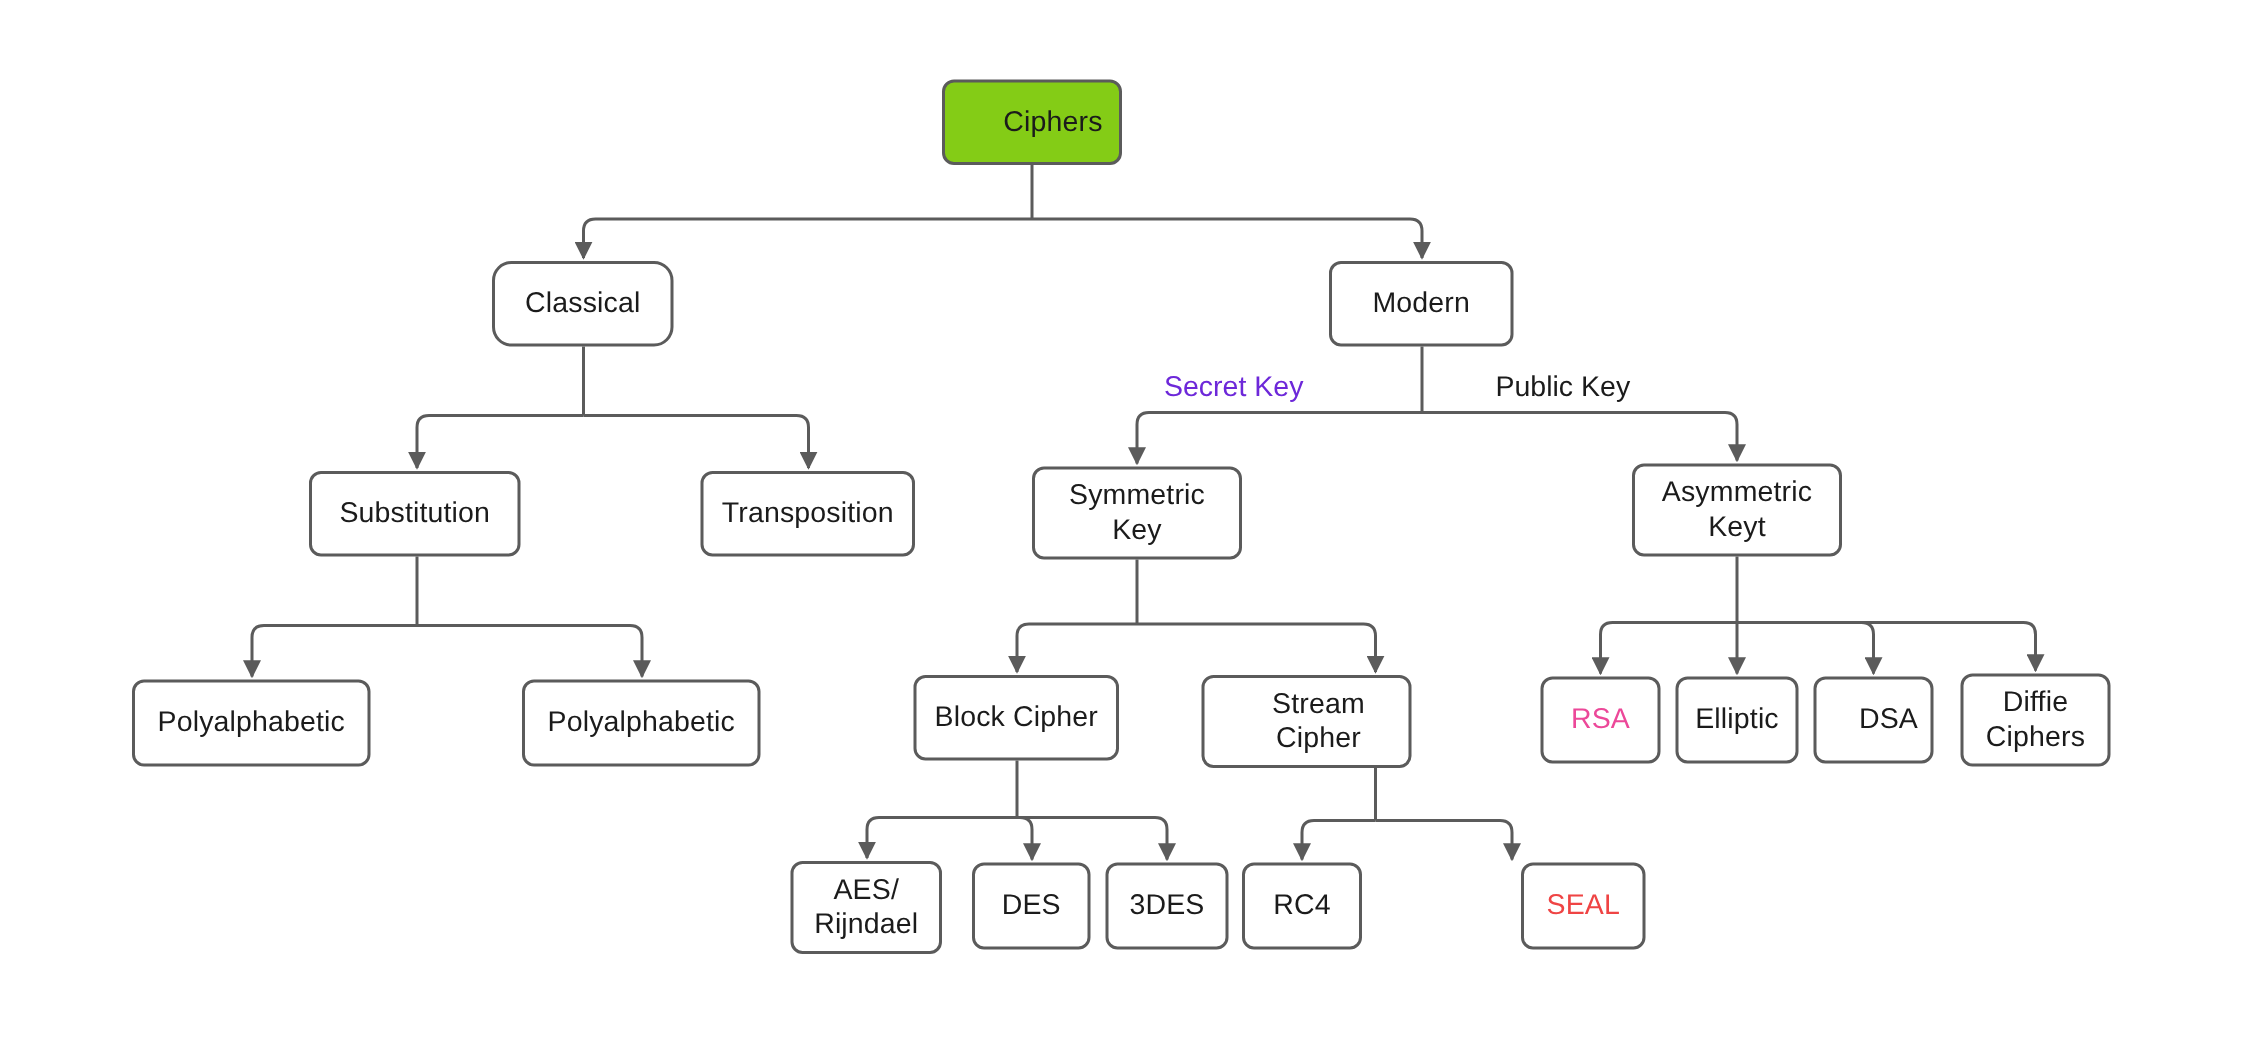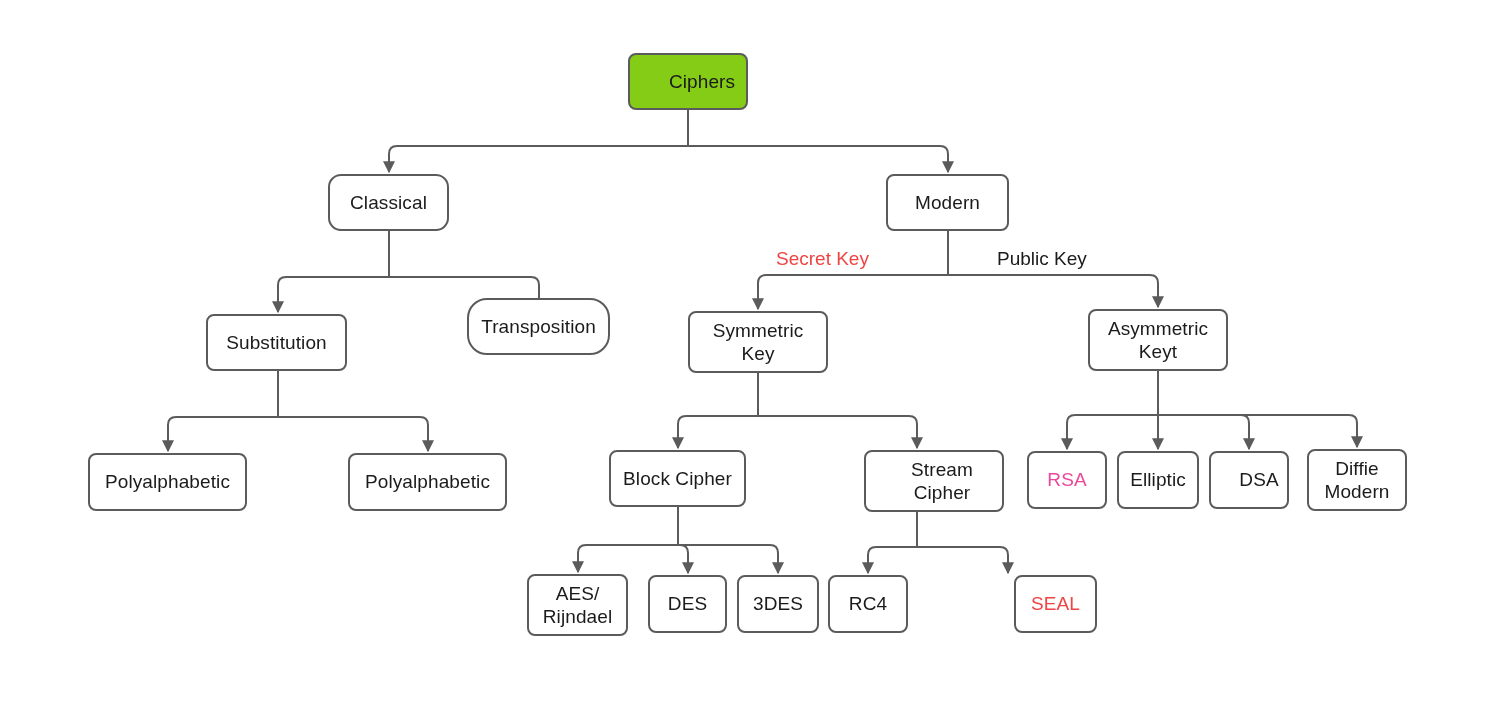--- a/index.html
+++ b/index.html
@@ -87,39 +87,39 @@
       <path d="M 678 545 L 770 545 Q 778 545 778 553 L 778 573" stroke="#5b5b5b" stroke-width="2" fill="none" stroke-linejoin="round" marker-end="url(#arrow)"></path>
       <path d="M 917 512 L 917 547" stroke="#5b5b5b" stroke-width="2" fill="none"></path>
       <path d="M 917 547 L 876 547 Q 868 547 868 555 L 868 573" stroke="#5b5b5b" stroke-width="2" fill="none" stroke-linejoin="round" marker-end="url(#arrow)"></path>
       <path d="M 917 547 L 1000 547 Q 1008 547 1008 555 L 1008 573" stroke="#5b5b5b" stroke-width="2" fill="none" stroke-linejoin="round" marker-end="url(#arrow)"></path>
     </svg>
   <div id="nodes">
       <div class="node" style="left: 628px; top: 53px; width: 120px; height: 57px; border-color: rgb(91, 91, 91); background: #84cc16; color: rgb(27, 27, 27); padding-left: 28px;"><span>Ciphers</span></div>
       <div class="node" style="left: 328px; top: 174px; width: 121px; height: 57px; border-color: rgb(91, 91, 91); background: rgb(255, 255, 255); color: rgb(27, 27, 27); border-radius: 13px;"><span>Classical</span></div>
       <div class="node" style="left: 886px; top: 174px; width: 123px; height: 57px; border-color: rgb(91, 91, 91); background: rgb(255, 255, 255); color: rgb(27, 27, 27);"><span>Modern</span></div>
       <div class="node" style="left: 206px; top: 314px; width: 141px; height: 57px; border-color: rgb(91, 91, 91); background: rgb(255, 255, 255); color: rgb(27, 27, 27);"><span>Substitution</span></div>
-      <div class="node" style="left: 467px; top: 298px; width: 143px; height: 57px; border-color: rgb(91, 91, 91); background: rgb(255, 255, 255); color: rgb(27, 27, 27); border-radius: 20px;"><span>Transposition</span></div>
+      <div class="node" style="left: 467px; top: 314px; width: 143px; height: 57px; border-color: rgb(91, 91, 91); background: rgb(255, 255, 255); color: rgb(27, 27, 27);"><span>Transposition</span></div>
       <div class="node" style="left: 688px; top: 311px; width: 140px; height: 62px; border-color: rgb(91, 91, 91); background: rgb(255, 255, 255); color: rgb(27, 27, 27);"><span>Symmetric
 Key</span></div>
       <div class="node" style="left: 1088px; top: 309px; width: 140px; height: 62px; border-color: rgb(91, 91, 91); background: rgb(255, 255, 255); color: rgb(27, 27, 27);"><span>Asymmetric
 Keyt</span></div>
       <div class="node" style="left: 88px; top: 453px; width: 159px; height: 58px; border-color: rgb(91, 91, 91); background: rgb(255, 255, 255); color: rgb(27, 27, 27);"><span>Polyalphabetic</span></div>
       <div class="node" style="left: 348px; top: 453px; width: 159px; height: 58px; border-color: rgb(91, 91, 91); background: rgb(255, 255, 255); color: rgb(27, 27, 27);"><span>Polyalphabetic</span></div>
       <div class="node" style="left: 609px; top: 450px; width: 137px; height: 57px; border-color: rgb(91, 91, 91); background: rgb(255, 255, 255); color: rgb(27, 27, 27);"><span>Block Cipher</span></div>
-      <div class="node" style="left: 864px; top: 450px; width: 140px; height: 62px; border-color: rgb(91, 91, 91); background: rgb(255, 255, 255); color: rgb(27, 27, 27); padding-left: 16px;"><span>Stream
+      <div class="node" style="left: 801px; top: 450px; width: 140px; height: 62px; border-color: rgb(91, 91, 91); background: rgb(255, 255, 255); color: rgb(27, 27, 27); padding-left: 16px;"><span>Stream
 Cipher</span></div>
       <div class="node" style="left: 1027px; top: 451px; width: 80px; height: 58px; border-color: rgb(91, 91, 91); background: rgb(255, 255, 255); color: #ec4899;"><span>RSA</span></div>
       <div class="node" style="left: 1117px; top: 451px; width: 82px; height: 58px; border-color: rgb(91, 91, 91); background: rgb(255, 255, 255); color: rgb(27, 27, 27);"><span>Elliptic</span></div>
       <div class="node" style="left: 1209px; top: 451px; width: 80px; height: 58px; border-color: rgb(91, 91, 91); background: rgb(255, 255, 255); color: rgb(27, 27, 27); padding-left: 20px;"><span>DSA</span></div>
       <div class="node" style="left: 1307px; top: 449px; width: 100px; height: 62px; border-color: rgb(91, 91, 91); background: rgb(255, 255, 255); color: rgb(27, 27, 27);"><span>Diffie
-Modern</span></div>
+Ciphers</span></div>
       <div class="node" style="left: 527px; top: 574px; width: 101px; height: 62px; border-color: rgb(91, 91, 91); background: rgb(255, 255, 255); color: rgb(27, 27, 27);"><span>AES/
 Rijndael</span></div>
       <div class="node" style="left: 648px; top: 575px; width: 79px; height: 58px; border-color: rgb(91, 91, 91); background: rgb(255, 255, 255); color: rgb(27, 27, 27);"><span>DES</span></div>
       <div class="node" style="left: 737px; top: 575px; width: 82px; height: 58px; border-color: rgb(91, 91, 91); background: rgb(255, 255, 255); color: rgb(27, 27, 27);"><span>3DES</span></div>
       <div class="node" style="left: 828px; top: 575px; width: 80px; height: 58px; border-color: rgb(91, 91, 91); background: rgb(255, 255, 255); color: rgb(27, 27, 27);"><span>RC4</span></div>
       <div class="node" style="left: 966px; top: 575px; width: 83px; height: 58px; border-color: rgb(91, 91, 91); background: rgb(255, 255, 255); color: #ef4444; margin-left: 48px;"><span>SEAL</span></div>
     </div>
   <div id="labels">
-      <div class="edge-label" style="left: 772px; top: 249px; color: #ef4444;">Secret Key</div>
+      <div class="edge-label" style="left: 772px; top: 249px; color: #6d28d9;">Secret Key</div>
       <div class="edge-label" style="left: 993px; top: 249px; color: rgb(27, 27, 27);">Public Key</div>
     </div>
 </div>
 
 </body></html>

